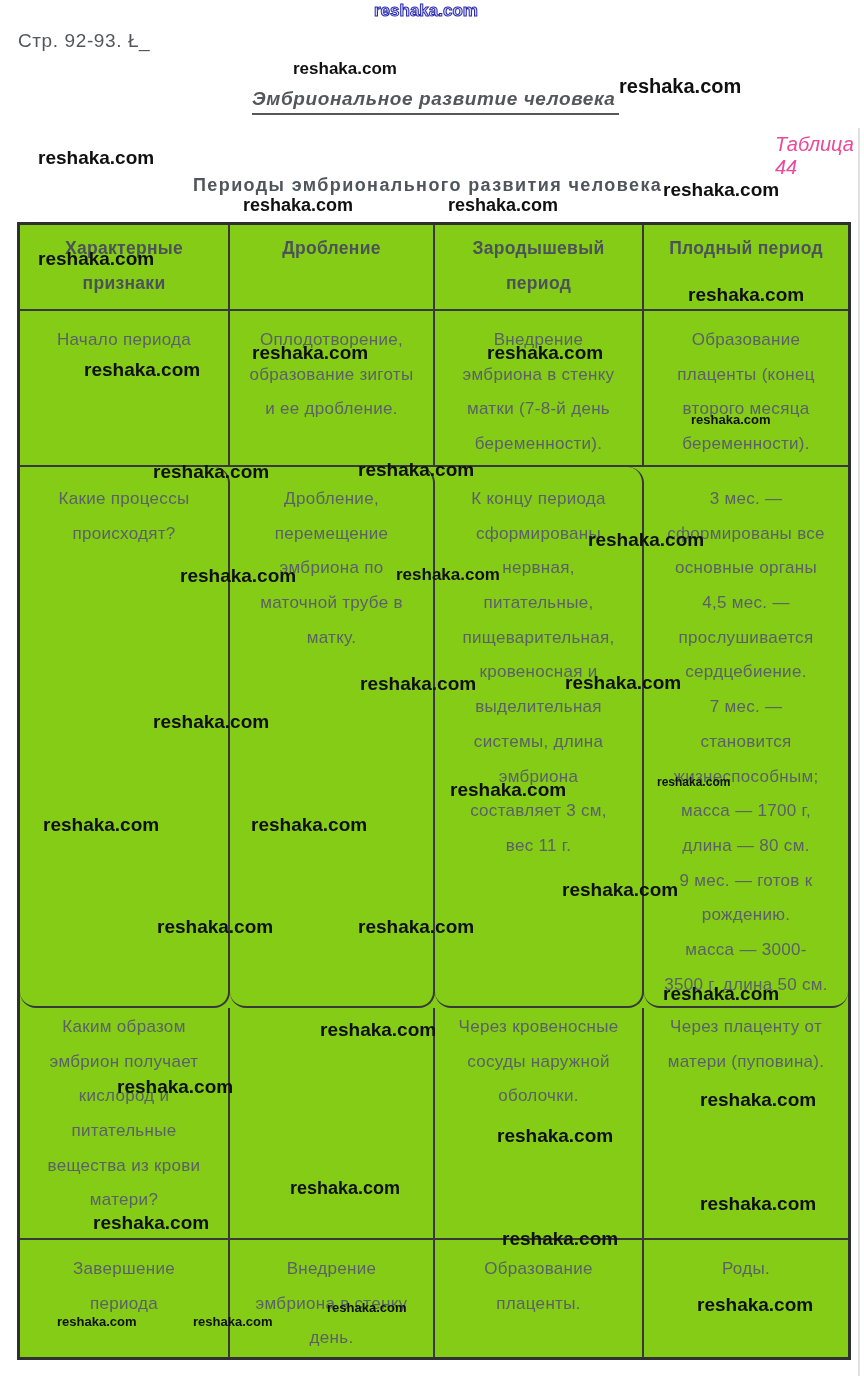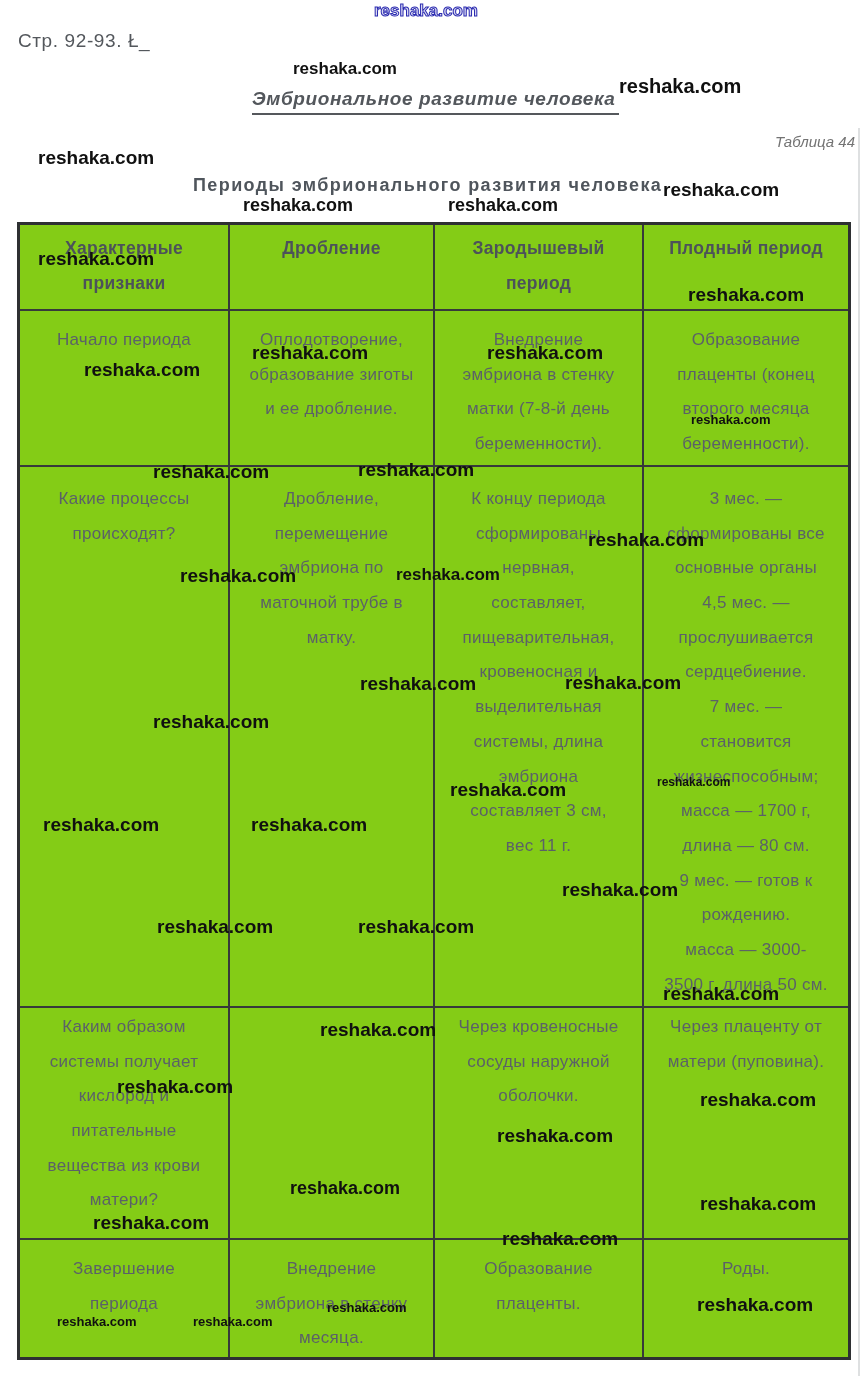--- a/index.html
+++ b/index.html
@@ -8,40 +8,40 @@
     font-family:"Liberation Sans",sans-serif;
   }
   .page-ref{
     position:absolute;left:18px;top:30px;font-size:19px;color:#53575c;letter-spacing:.6px;
   }
   .doc-title{
     position:absolute;left:252px;top:76px;font-size:19px;font-style:italic;font-weight:bold;
     color:#53575c;letter-spacing:.6px;border-bottom:2px solid #55585c;padding:0 3px 3px 0;margin-top:12px;
   }
   .tbl-caption{
-    position:absolute;left:775px;top:133px;font-size:15px;font-style:italic;color:#737373;
+    position:absolute;left:775px;top:133px;font-size:20px;font-style:italic;color:#ec4899;
   }
   .tbl-title{
     position:absolute;left:193px;top:175px;font-size:18px;font-weight:bold;color:#4f555c;letter-spacing:1.4px;
   }
   .tbl{
     position:absolute;left:17px;top:222px;width:834px;height:1138px;
     display:grid;grid-template-columns:210px 205px 209px 1fr;
     grid-template-rows:86px 156px 541px 232px 1fr;
     border:3px solid #2e3032;box-sizing:border-box;background:#84cc16;
   }
   .cell{
     border-right:2px solid #37393b;border-bottom:2px solid #37393b;
     text-align:center;padding-top:12px;box-sizing:border-box;overflow:hidden;
     font-size:17px;color:#5b6168;letter-spacing:.3px;
   }
   .cell:nth-child(4n){border-right:none;}
   .cell:nth-child(n+17){border-bottom:none;}
   .cell.head{font-size:17.5px;font-weight:bold;color:#4c525a;padding-top:6px;}
-  .cell.r2{padding-top:15px;}
+  .cell.r2{padding-top:15px;border-radius:16px;}
   .cell.r3{padding-top:2px;}
   .ln{line-height:34.7px;height:34.7px;white-space:nowrap;}
   .wm-layer{position:absolute;left:0;top:0;width:864px;height:1376px;pointer-events:none;}
   .wm{
     position:absolute;font-weight:bold;color:#101010;white-space:nowrap;line-height:1.1;
     font-family:"Liberation Sans",sans-serif;
   }
   .wm-blue{
     color:rgba(42,42,176,0.18);-webkit-text-stroke:1px #2a2ab0;
   }
@@ -105,21 +105,21 @@
         <div class="ln">Дробление,</div>
         <div class="ln">перемещение</div>
         <div class="ln">эмбриона по</div>
         <div class="ln">маточной трубе в</div>
         <div class="ln">матку.</div>
       </div>
     <div class="cell r2">
         <div class="ln">К концу периода</div>
         <div class="ln">сформированы</div>
         <div class="ln">нервная,</div>
-        <div class="ln">составляет,</div>
+        <div class="ln">питательные,</div>
         <div class="ln">пищеварительная,</div>
         <div class="ln">кровеносная и</div>
         <div class="ln">выделительная</div>
         <div class="ln">системы, длина</div>
         <div class="ln">эмбриона</div>
         <div class="ln">составляет 3 см,</div>
         <div class="ln">вес 11 г.</div>
       </div>
     <div class="cell r2">
         <div class="ln">3 мес. —</div>
@@ -134,21 +134,21 @@
         <div class="ln">масса — 1700 г,</div>
         <div class="ln">длина — 80 см.</div>
         <div class="ln">9 мес. — готов к</div>
         <div class="ln">рождению.</div>
         <div class="ln">масса — 3000-</div>
         <div class="ln">3500 г, длина 50 см.</div>
       </div>
 
     <div class="cell r3">
         <div class="ln">Каким образом</div>
-        <div class="ln">системы получает</div>
+        <div class="ln">эмбрион получает</div>
         <div class="ln">кислород и</div>
         <div class="ln">питательные</div>
         <div class="ln">вещества из крови</div>
         <div class="ln">матери?</div>
       </div>
     <div class="cell r3"></div>
     <div class="cell r3">
         <div class="ln">Через кровеносные</div>
         <div class="ln">сосуды наружной</div>
         <div class="ln">оболочки.</div>
@@ -158,21 +158,21 @@
         <div class="ln">матери (пуповина).</div>
       </div>
 
     <div class="cell">
         <div class="ln">Завершение</div>
         <div class="ln">периода</div>
       </div>
     <div class="cell">
         <div class="ln">Внедрение</div>
         <div class="ln">эмбриона в стенку</div>
-        <div class="ln">месяца.</div>
+        <div class="ln">день.</div>
       </div>
     <div class="cell">
         <div class="ln">Образование</div>
         <div class="ln">плаценты.</div>
       </div>
     <div class="cell">
         <div class="ln">Роды.</div>
       </div>
   </div>
 

